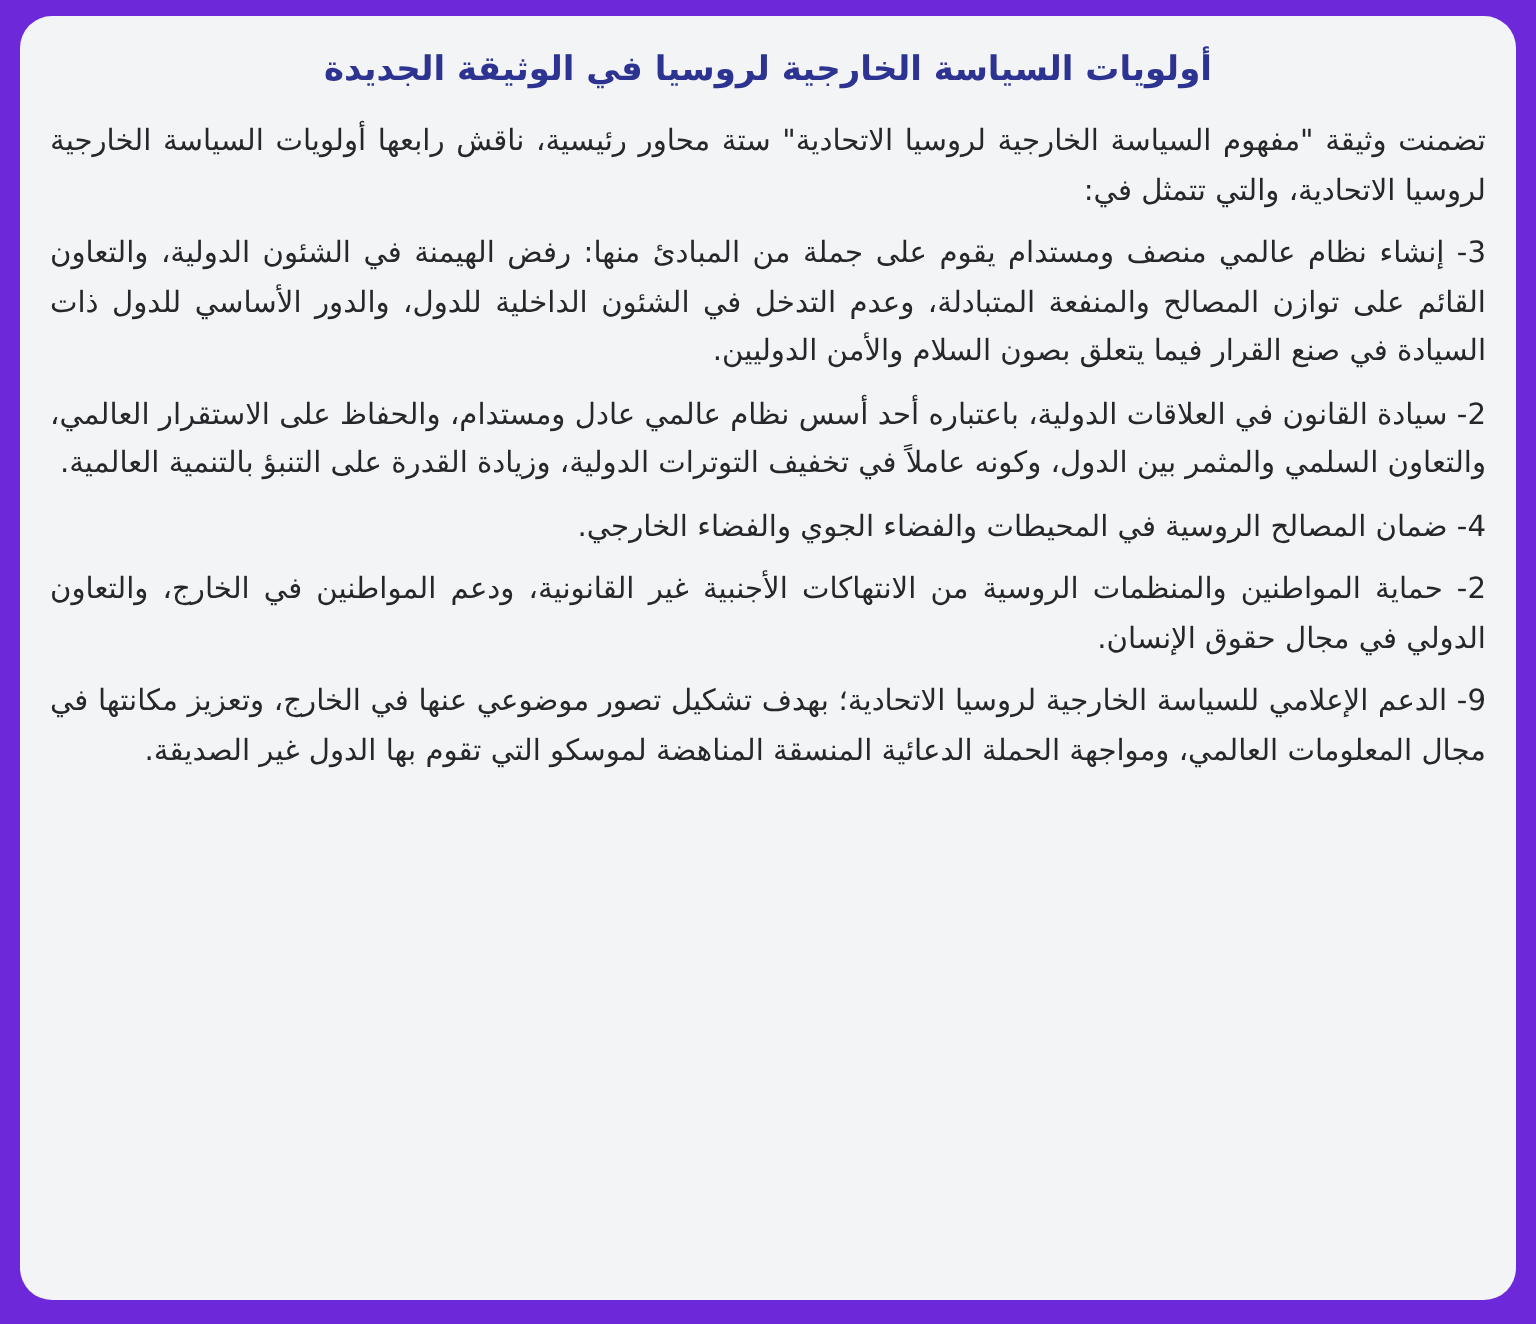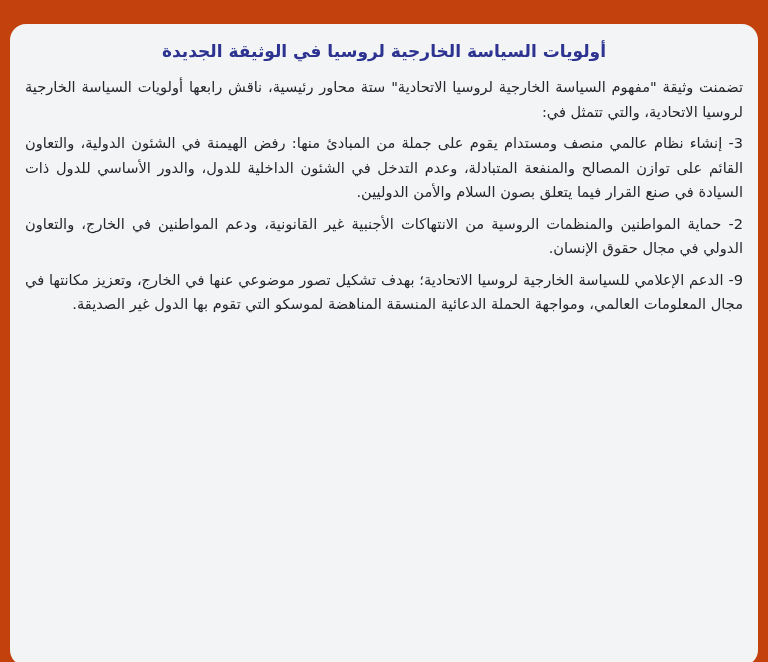--- a/index.html
+++ b/index.html
@@ -7,23 +7,23 @@
     padding: 0;
     background: #ffffff;
     width: 768px;
     height: 662px;
     overflow: hidden;
     font-family: "DejaVu Sans", sans-serif;
   }
   .page {
     width: 768px;
     height: 662px;
-    background: #c2410c;
+    background: #6d28d9;
     box-sizing: border-box;
-    padding: 24px 10px 12px 10px;
+    padding: 8px 10px 12px 10px;
     direction: rtl;
   }
   .card {
     width: 748px;
     height: 642px;
     box-sizing: border-box;
     background: #f2f4f6;
     border-radius: 16px;
     padding: 13px 15px 16px 15px;
     overflow: hidden;
@@ -53,17 +53,19 @@
 <body>
 
 <div class="page">
   <div class="card">
     <h1 class="card-title">أولويات السياسة الخارجية لروسيا في الوثيقة الجديدة</h1>
 
     <p class="para">تضمنت وثيقة "مفهوم السياسة الخارجية لروسيا الاتحادية" ستة محاور رئيسية، ناقش رابعها أولويات السياسة الخارجية لروسيا الاتحادية، والتي تتمثل في:</p>
 
     <div>
       <p class="para">3- إنشاء نظام عالمي منصف ومستدام يقوم على جملة من المبادئ منها: رفض الهيمنة في الشئون الدولية، والتعاون القائم على توازن المصالح والمنفعة المتبادلة، وعدم التدخل في الشئون الداخلية للدول، والدور الأساسي للدول ذات السيادة في صنع القرار فيما يتعلق بصون السلام والأمن الدوليين.</p>
+      <p class="para">2- سيادة القانون في العلاقات الدولية، باعتباره أحد أسس نظام عالمي عادل ومستدام، والحفاظ على الاستقرار العالمي، والتعاون السلمي والمثمر بين الدول، وكونه عاملاً في تخفيف التوترات الدولية، وزيادة القدرة على التنبؤ بالتنمية العالمية.</p>
+      <p class="para">4- ضمان المصالح الروسية في المحيطات والفضاء الجوي والفضاء الخارجي.</p>
       <p class="para">2- حماية المواطنين والمنظمات الروسية من الانتهاكات الأجنبية غير القانونية، ودعم المواطنين في الخارج، والتعاون الدولي في مجال حقوق الإنسان.</p>
       <p class="para">9- الدعم الإعلامي للسياسة الخارجية لروسيا الاتحادية؛ بهدف تشكيل تصور موضوعي عنها في الخارج، وتعزيز مكانتها في مجال المعلومات العالمي، ومواجهة الحملة الدعائية المنسقة المناهضة لموسكو التي تقوم بها الدول غير الصديقة.</p>
     </div>
   </div>
 </div>
 
 </body></html>

